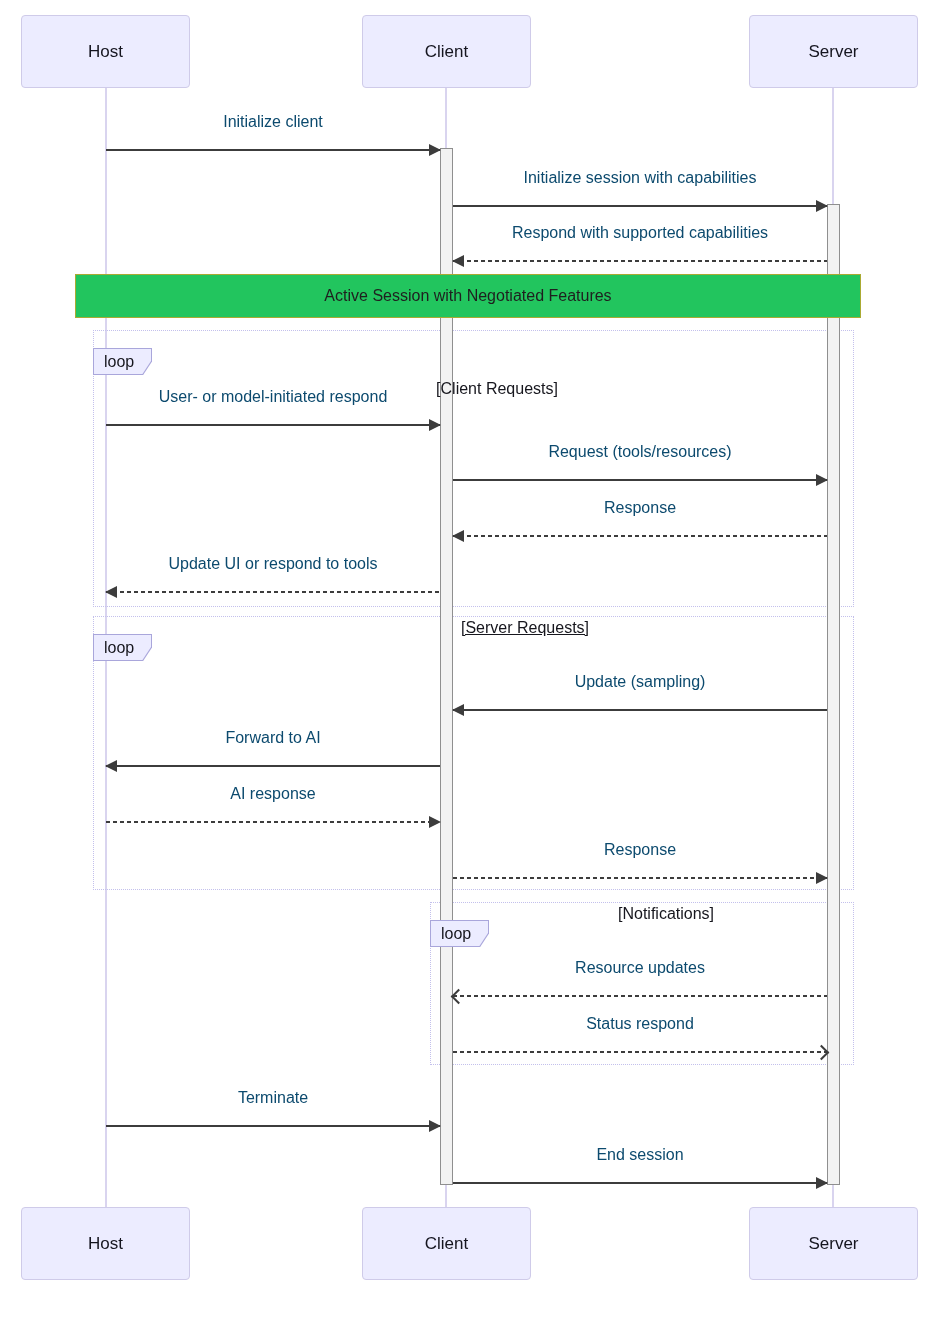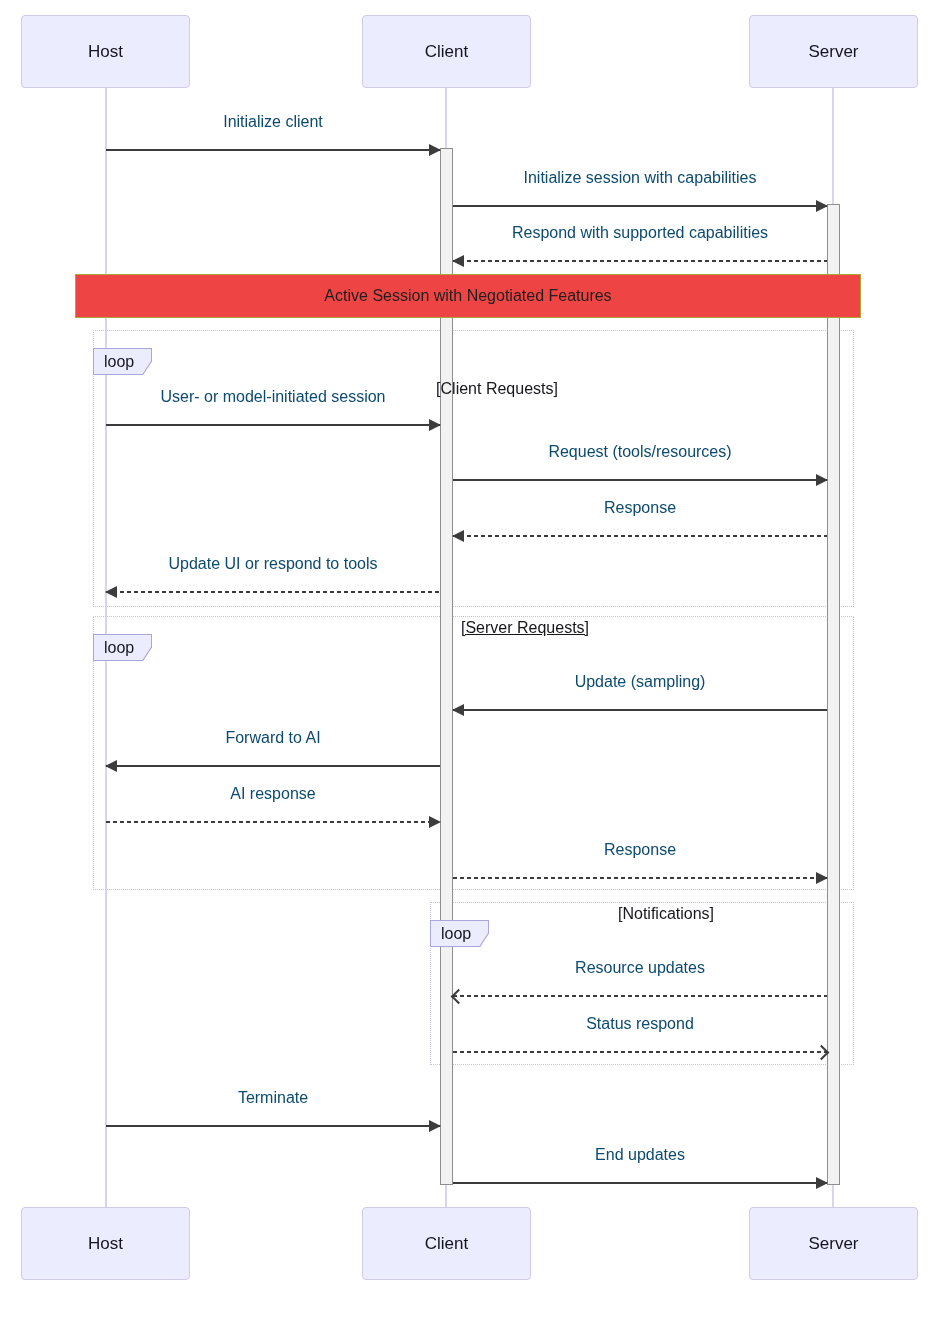--- a/index.html
+++ b/index.html
@@ -34,21 +34,21 @@
   .loop-badge .inner{position:absolute;inset:1px;background:#ECECFF;
               clip-path:polygon(0 0,100% 0,100% 48%,85% 100%,0 100%);
               display:flex;align-items:center;padding-left:10px;font-size:16px;color:#16161d;}
   .lb1{left:93px;top:330px;} .lb2{left:93px;top:616px;} .lb3{left:430px;top:902px;}
 
   .loop-title{position:absolute;z-index:4;transform:translateX(-50%);font-size:16px;
               color:#16161d;white-space:nowrap;}
   .lt1{left:497px;top:333px;margin-top:47px;} .lt2{left:525px;top:619px;text-decoration:underline;} .lt3{left:666px;top:905px;}
 
   
-  .note{position:absolute;left:75px;top:274px;width:784px;height:42px;background:#ef4444;
+  .note{position:absolute;left:75px;top:274px;width:784px;height:42px;background:#22c55e;
         border:1px solid #AAAA33;display:flex;align-items:center;justify-content:center;
         font-size:16px;color:#1f1f1f;z-index:6;text-align:right;}
 
   
   .msg-label{position:absolute;z-index:5;transform:translateX(-50%);font-size:16px;
              color:#0c4a6e;white-space:nowrap;}
   .msg-line{position:absolute;z-index:5;height:2px;}
   .solid{background:#3C3C3C;}
   .dashed{background:repeating-linear-gradient(90deg,#3C3C3C 0 4px,transparent 4px 7px);}
   .ah{position:absolute;}
@@ -103,21 +103,21 @@
       <span class="ah ah-fr"></span>
     </div>
 
   <div class="msg-label" style="left:640px;top:224px">Respond with supported capabilities</div>
   <div class="msg-line dashed cs" style="top:260px">
       <span class="ah ah-fl"></span>
     </div>
 
   <div class="note">Active Session with Negotiated Features</div>
 
-  <div class="msg-label" style="left:273px;top:388px">User- or model-initiated session</div>
+  <div class="msg-label" style="left:273px;top:388px">User- or model-initiated respond</div>
   <div class="msg-line solid hc" style="top:424px">
       <span class="ah ah-fr"></span>
     </div>
 
   <div class="msg-label" style="left:640px;top:443px">Request (tools/resources)</div>
   <div class="msg-line solid cs" style="top:479px">
       <span class="ah ah-fr"></span>
     </div>
 
   <div class="msg-label" style="left:640px;top:499px">Response</div>
@@ -158,21 +158,21 @@
   <div class="msg-label" style="left:640px;top:1015px">Status respond</div>
   <div class="msg-line dashed cs" style="top:1051px">
       <span class="ah ah-or"></span>
     </div>
 
   <div class="msg-label" style="left:273px;top:1089px">Terminate</div>
   <div class="msg-line solid hc" style="top:1125px">
       <span class="ah ah-fr"></span>
     </div>
 
-  <div class="msg-label" style="left:640px;top:1146px">End updates</div>
+  <div class="msg-label" style="left:640px;top:1146px">End session</div>
   <div class="msg-line solid cs" style="top:1182px">
       <span class="ah ah-fr"></span>
     </div>
 
   <div class="actor-box host-t">Host</div>
   <div class="actor-box client-t">Client</div>
   <div class="actor-box server-t">Server</div>
   <div class="actor-box host-b">Host</div>
   <div class="actor-box client-b">Client</div>
   <div class="actor-box server-b">Server</div>

